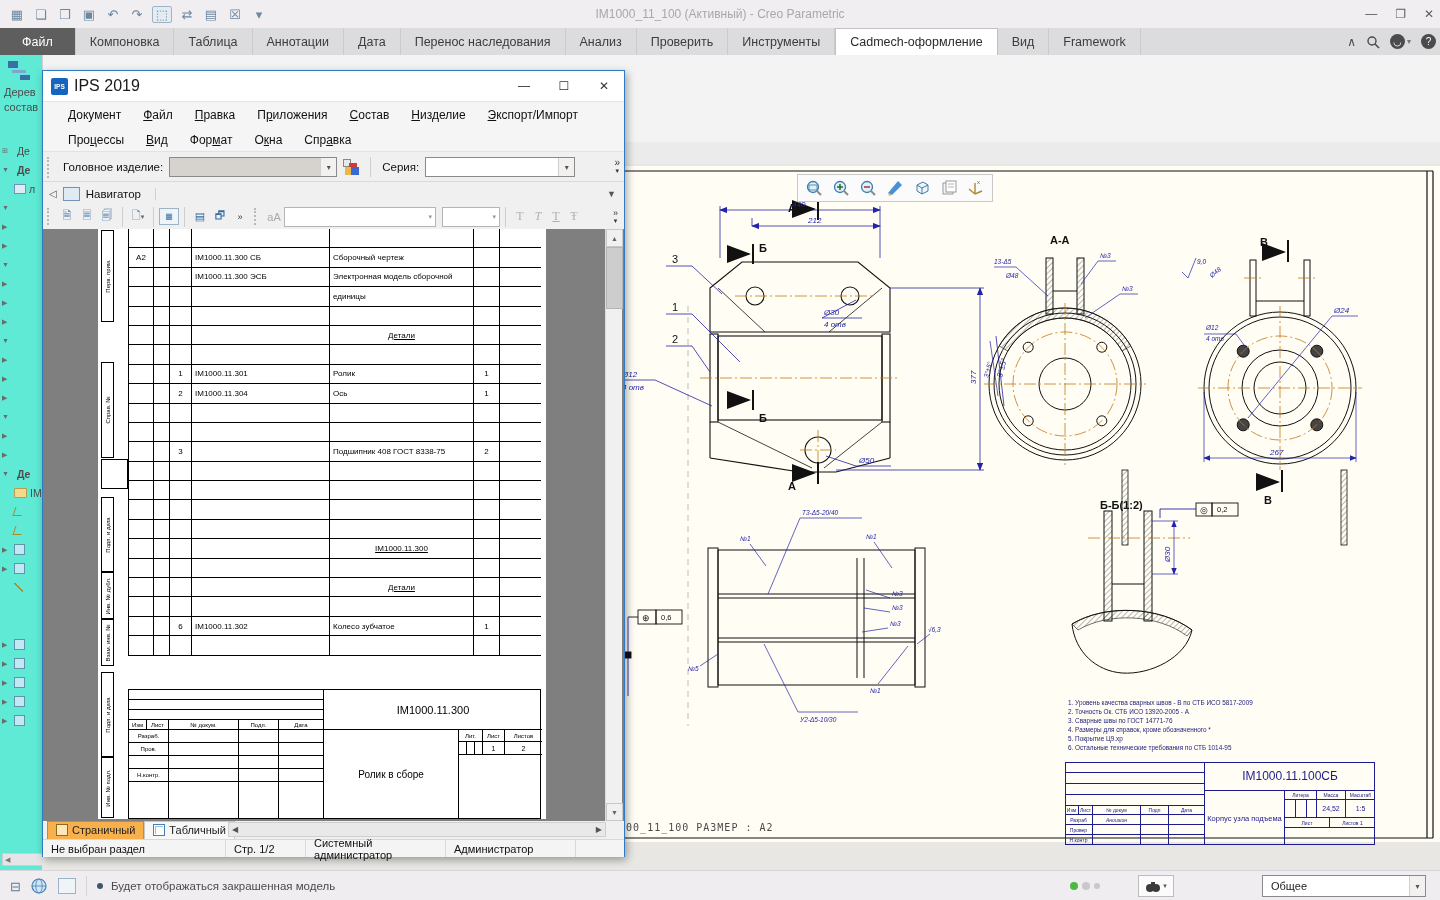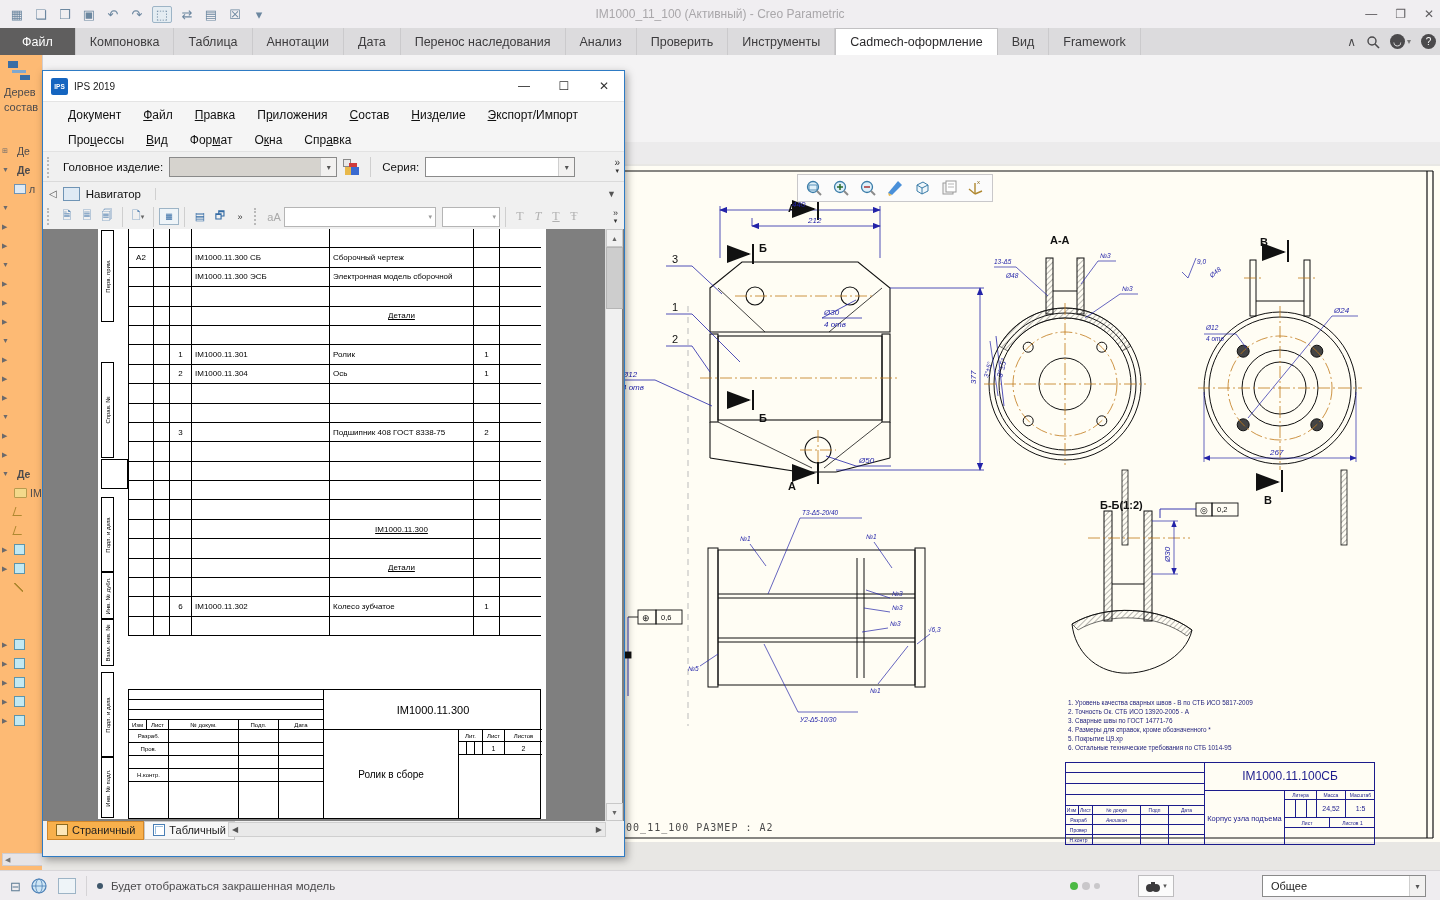--- a/index.html
+++ b/index.html
@@ -15,21 +15,21 @@
   
   .tabbar{left:0;top:28px;width:1440px;height:27px;background:#dcdbdd;display:flex;align-items:stretch;}
   .rtab{display:flex;align-items:center;padding:0 14px;font-size:12.5px;color:#3c3b3d;border-right:1px solid #cbcacc;background:#dcdbdd;}
   .rtab.t-file{background:#5f5e5e;color:#fff;padding:0 22px;}
   .rtab.t-active{background:#ffffff;border:1px solid #c2c1c3;border-bottom:none;color:#2b2a2c;}
   .ribbon-right{position:absolute;right:4px;top:28px;height:27px;display:flex;align-items:center;gap:10px;color:#4a494b;font-size:12px;}
   .rr-circle{width:15px;height:15px;border-radius:50%;background:#4b4a4c;color:#fff;font-size:10px;display:flex;align-items:center;justify-content:center;}
   .ribbon-body{left:0;top:55px;width:1440px;height:109px;background:#f4f3f4;border-bottom:1px solid #c9c8ca;}
   .ribbon-body .band{position:absolute;left:0;bottom:0;width:100%;height:22px;background:#ecebec;}
   
-  .sidebar{left:0;top:55px;width:42px;height:815px;background:#fdba74;border-right:1px solid #d0ced2;overflow:hidden;}
+  .sidebar{left:0;top:55px;width:42px;height:815px;background:#5eead4;border-right:1px solid #d0ced2;overflow:hidden;}
   .tree-top-icon{position:absolute;left:8px;top:6px;width:24px;height:20px;}
   .tree-top-icon i{position:absolute;background:#3a6ea5;}
   .tree-head{position:absolute;left:4px;top:30px;font-size:11px;color:#4c4b4d;line-height:15px;white-space:nowrap;}
   .tnodes{position:absolute;left:2px;top:86px;width:40px;}
   .tnode{height:19px;display:flex;align-items:center;gap:3px;white-space:nowrap;overflow:hidden;}
   .tnode .tg{font-size:7px;color:#6b6a6c;width:9px;flex:none;}
   .tnode .tl{font-size:10.5px;color:#4c4b4d;}
   .tnode .tl.bold{font-weight:bold;}
   .tshape{flex:none;display:inline-block;}
   .tshape.cube{width:9px;height:9px;background:#c2e9f3;border:1px solid #5e95aa;}
@@ -57,21 +57,21 @@
   .cs-ico{font-size:13px;color:#5c7b94;margin-left:10px;}
   .cs-box{width:16px;height:14px;border:1px solid #9db4c6;background:#eef4f8;margin-left:10px;}
   .cs-sep{width:1px;height:20px;background:#d5d3d6;margin:0 10px;}
   .cs-msg{font-size:11.5px;color:#4c4b4d;}
   .cs-dot{width:8px;height:8px;border-radius:50%;display:inline-block;}
   .cs-bin{width:34px;height:20px;border:1px solid #bdbcbe;background:#fbfbfb;display:flex;align-items:center;justify-content:center;gap:2px;}
   
   .ips{left:42px;top:70px;width:581px;height:785px;background:#f0f0f0;border:1px solid #2e7bc4;box-shadow:2px 3px 8px rgba(0,0,0,.35);z-index:20;}
   .ips-title{position:absolute;left:0;top:0;width:100%;height:30px;background:#fff;display:flex;align-items:center;}
   .ips-logo{width:17px;height:17px;background:#1565c0;border-radius:2px;color:#fff;font-size:6.5px;font-weight:bold;display:flex;align-items:center;justify-content:center;margin:0 6px 0 8px;}
-  .ips-title-text{font-size:10px;color:#1a1a1a;}
+  .ips-title-text{font-size:16px;color:#1a1a1a;}
   .ips-wbtn{width:40px;height:26px;display:flex;align-items:center;justify-content:center;font-size:12px;color:#333;}
   .ips-menubar{position:absolute;left:0;top:30px;width:100%;height:50px;background:#f5f5f5;border-top:1px solid #e4e4e4;}
   .menu-row{display:flex;height:25px;align-items:center;padding-left:14px;gap:0;}
   .mitem{font-size:12px;color:#111;padding:0 11px;}
   .mitem .u{text-decoration:underline;}
   .grip{width:4px;height:70%;border-left:2px dotted #b9b9b9;margin:0 4px;}
   .ips-toolbar{position:absolute;left:0;top:80px;width:100%;height:30px;background:#f0f0f0;display:flex;align-items:center;border-top:1px solid #e2e2e2;}
   .ips-lbl{font-size:11.5px;color:#111;margin:0 6px;}
   .sq-icon{position:relative;width:16px;height:16px;margin:0 6px;}
   .sq-icon i{position:absolute;width:8px;height:8px;box-sizing:border-box;}
@@ -909,20 +909,30 @@
               <span class="sc c-f"></span>
               <span class="sc c-z"></span>
               <span class="sc c-p"></span>
               <span class="sc c-o">IM1000.11.300 ЭСБ</span>
               <span class="sc c-n">Электронная модель сборочной</span>
               <span class="sc c-k"></span>
               <span class="sc c-pr"></span>
 
             </div>
 
+            <div class="srow">
+              <span class="sc c-f"></span>
+              <span class="sc c-z"></span>
+              <span class="sc c-p"></span>
+              <span class="sc c-o"></span>
+              <span class="sc c-n">единицы</span>
+              <span class="sc c-k"></span>
+              <span class="sc c-pr"></span>
+
+            </div>
 
             <div class="srow">
               <span class="sc c-f"></span>
               <span class="sc c-z"></span>
               <span class="sc c-p"></span>
               <span class="sc c-o"></span>
               <span class="sc c-n"></span>
               <span class="sc c-k"></span>
               <span class="sc c-pr"></span>
 
@@ -1176,20 +1186,27 @@
       <span class="vtab">
         <span class="ticon grid"></span>
         <span>Табличный</span>
       </span>
     </div>
     <div class="hsb">
       <span>◀</span>
         <span>▶</span>
     </div>
 
+    <div class="ips-status">
+      <span class="st-seg" style="width:183px;">Не выбран раздел</span>
+      <span class="st-seg" style="width:80px;">Стр. 1/2</span>
+      <span class="st-seg" style="width:140px;">Системный администратор</span>
+      <span class="st-seg" style="width:130px;">Администратор</span>
+      <span class="st-seg" style="flex:1;border-right:none;"></span>
+    </div>
   </div>
 
   <div class="abs creo-status">
     <span class="cs-ico">⊟</span>
     <svg width="17" height="17" style="margin-left:10px;">
         <circle cx="8" cy="8" r="7" fill="#cfe6f5" stroke="#4a7fb5" stroke-width="1.2"></circle>
         <ellipse cx="8" cy="8" rx="3.2" ry="7" fill="none" stroke="#4a7fb5" stroke-width="0.8"></ellipse>
         <line x1="1" y1="8" x2="15" y2="8" stroke="#4a7fb5" stroke-width="0.8"></line>
       </svg>
     <span class="cs-box"></span>

